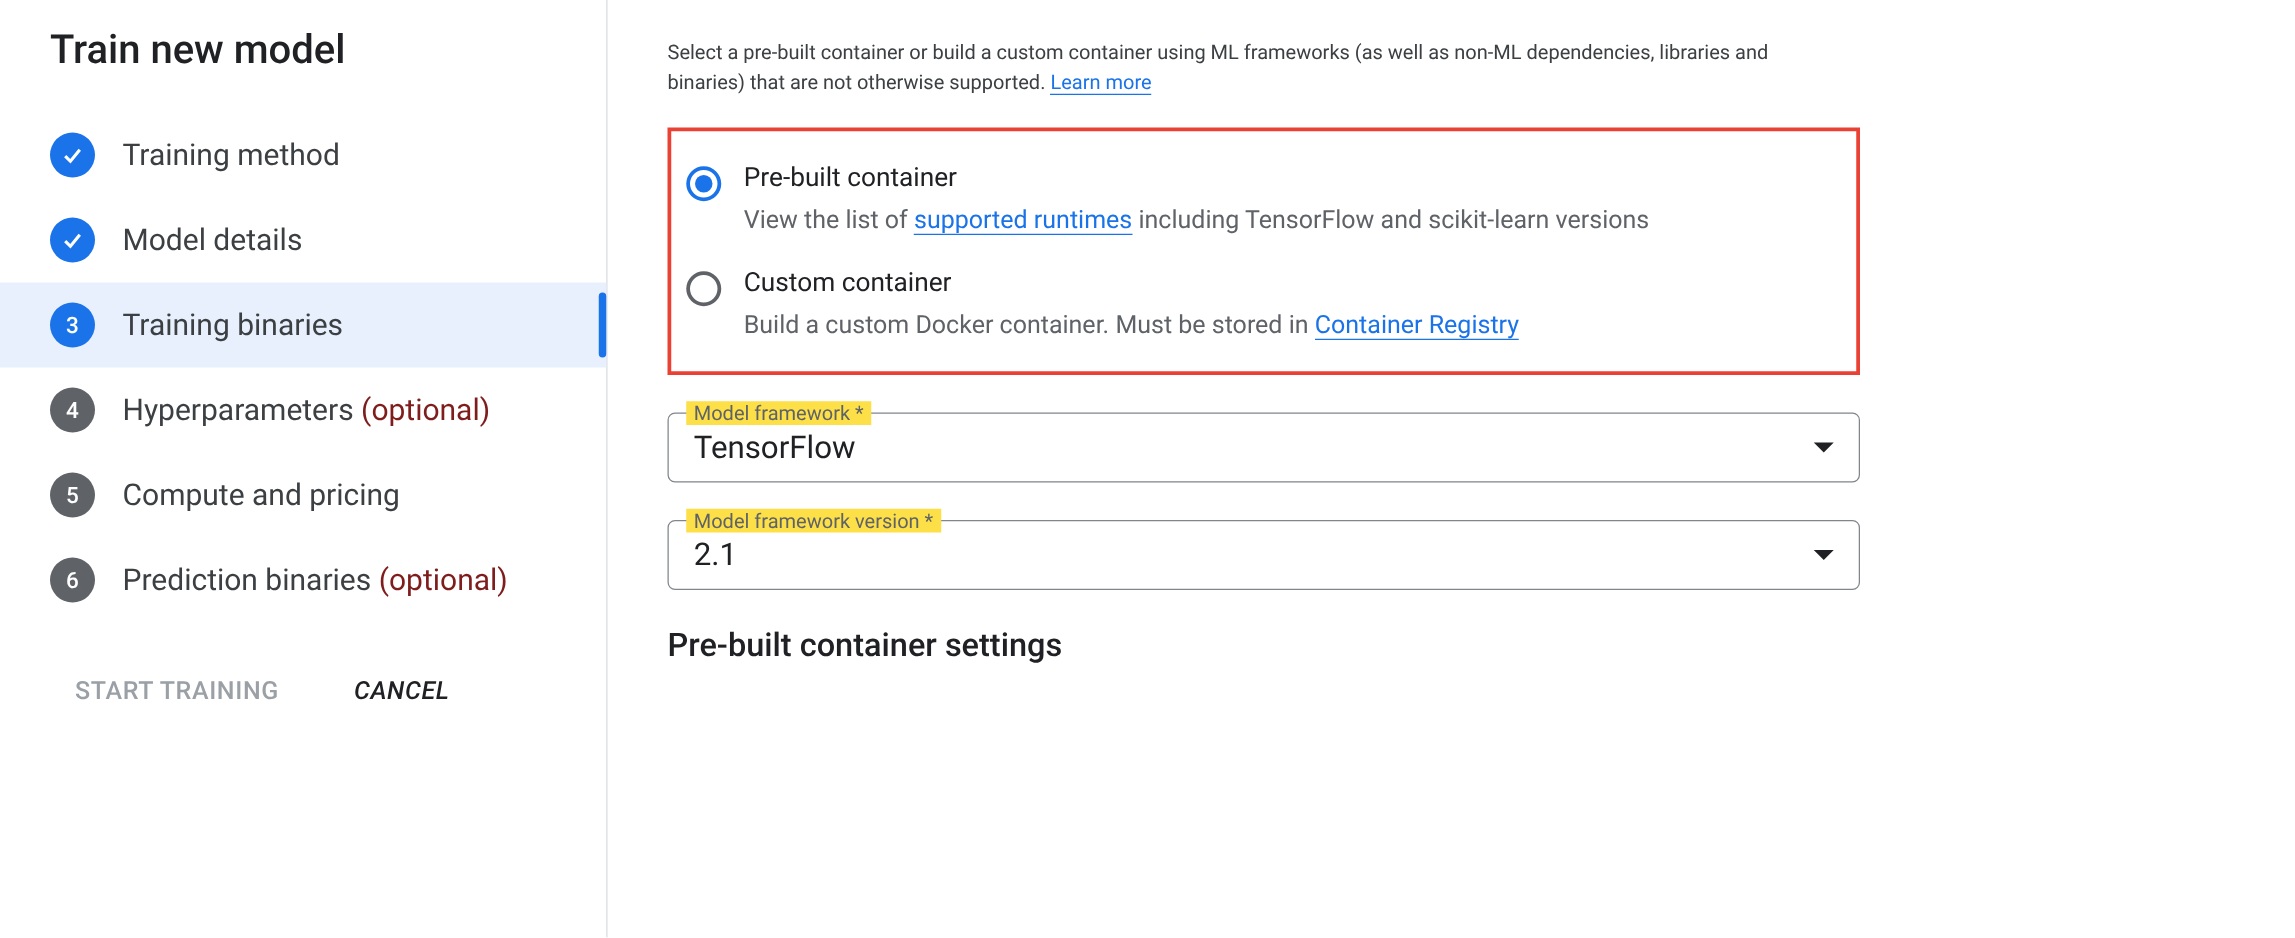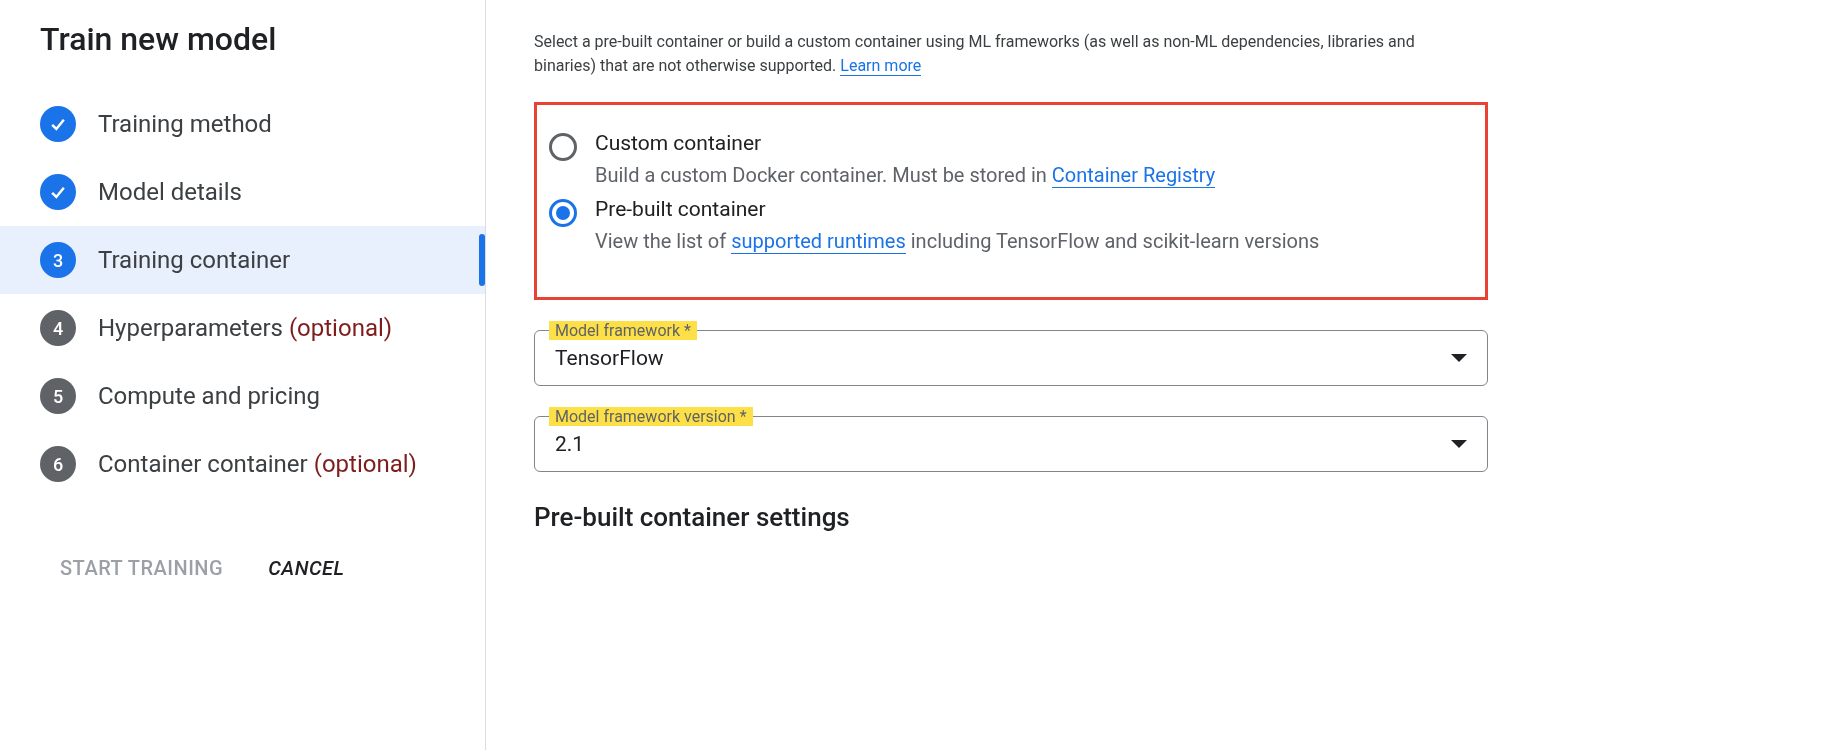--- a/index.html
+++ b/index.html
@@ -72,22 +72,22 @@
   .step-label {
     font-size: 24px;
     color: #3c4043;
     letter-spacing: 0;
   }
   .step-optional {
     color: #7f1d1d;
   }
   .sidebar-actions {
     display: flex;
-    gap: 45px;
-    margin-top: 58px;
+    gap: 60px;
+    margin-top: 42px;
     padding-left: 20px;
   }
   .btn-text {
     background: none;
     border: none;
     font-family: inherit;
     font-size: 20px;
     font-weight: 500;
     letter-spacing: 0.5px;
     cursor: pointer;
@@ -170,21 +170,21 @@
   .field-label {
     position: absolute;
     top: -10px;
     left: 14px;
     background: #fde047;
     padding: 0 6px;
     font-size: 16px;
     color: #5f6368;
   }
   .field-value {
-    font-size: 21px;
+    font-size: 25px;
     color: #202124;
     flex: 1;
   }
   .field-chevron {
     width: 0; height: 0;
     border-left: 8px solid transparent;
     border-right: 8px solid transparent;
     border-top: 8px solid #202124;
   }
   .section-heading {
@@ -214,74 +214,74 @@
         <span class="step-circle completed">
           <svg viewBox="0 0 24 24">
               <polyline points="5,13 10,18 19,7"></polyline>
             </svg>
         </span>
         <span class="step-label">Model details</span>
       </div>
 
       <div class="step-item active">
         <span class="step-circle current">3</span>
-        <span class="step-label">Training container</span>
+        <span class="step-label">Training binaries</span>
       </div>
 
       <div class="step-item">
         <span class="step-circle future">4</span>
         <span class="step-label">
           <span>Hyperparameters </span><span class="step-optional">(optional)</span>
         </span>
       </div>
 
       <div class="step-item">
         <span class="step-circle future">5</span>
         <span class="step-label">Compute and pricing</span>
       </div>
 
       <div class="step-item">
         <span class="step-circle future">6</span>
         <span class="step-label">
-          <span>Container container </span><span class="step-optional">(optional)</span>
+          <span>Prediction binaries </span><span class="step-optional">(optional)</span>
         </span>
       </div>
     </nav>
 
     <div class="sidebar-actions">
       <button class="btn-text btn-disabled">START TRAINING</button>
       <button class="btn-text btn-enabled">CANCEL</button>
     </div>
   </aside>
 
   <main class="main">
     <p class="desc">
       <span>Select a pre-built container or build a custom container using ML frameworks (as well as non-ML dependencies, libraries and binaries) that are not otherwise supported. </span><a class="link">Learn more</a>
     </p>
 
     <div class="highlight-box">
+      <div class="radio-option">
+        <span class="radio-circle selected"></span>
+        <div>
+          <div class="radio-label">Pre-built container</div>
+          <div class="radio-sub">
+            <span>View the list of </span><a class="link">supported runtimes</a><span> including TensorFlow and scikit-learn versions</span>
+          </div>
+        </div>
+      </div>
+
       <div class="radio-option" style="padding-bottom:0;">
         <span class="radio-circle unselected"></span>
         <div>
           <div class="radio-label">Custom container</div>
           <div class="radio-sub">
             <span>Build a custom Docker container. Must be stored in </span><a class="link">Container Registry</a>
           </div>
         </div>
       </div>
-
-      <div class="radio-option">
-        <span class="radio-circle selected"></span>
-        <div>
-          <div class="radio-label">Pre-built container</div>
-          <div class="radio-sub">
-            <span>View the list of </span><a class="link">supported runtimes</a><span> including TensorFlow and scikit-learn versions</span>
-          </div>
-        </div>
-      </div>
     </div>
 
     <div class="field">
       <span class="field-label">Model framework *</span>
       <span class="field-value">TensorFlow</span>
       <span class="field-chevron"></span>
     </div>
 
     <div class="field">
       <span class="field-label">Model framework version *</span>

